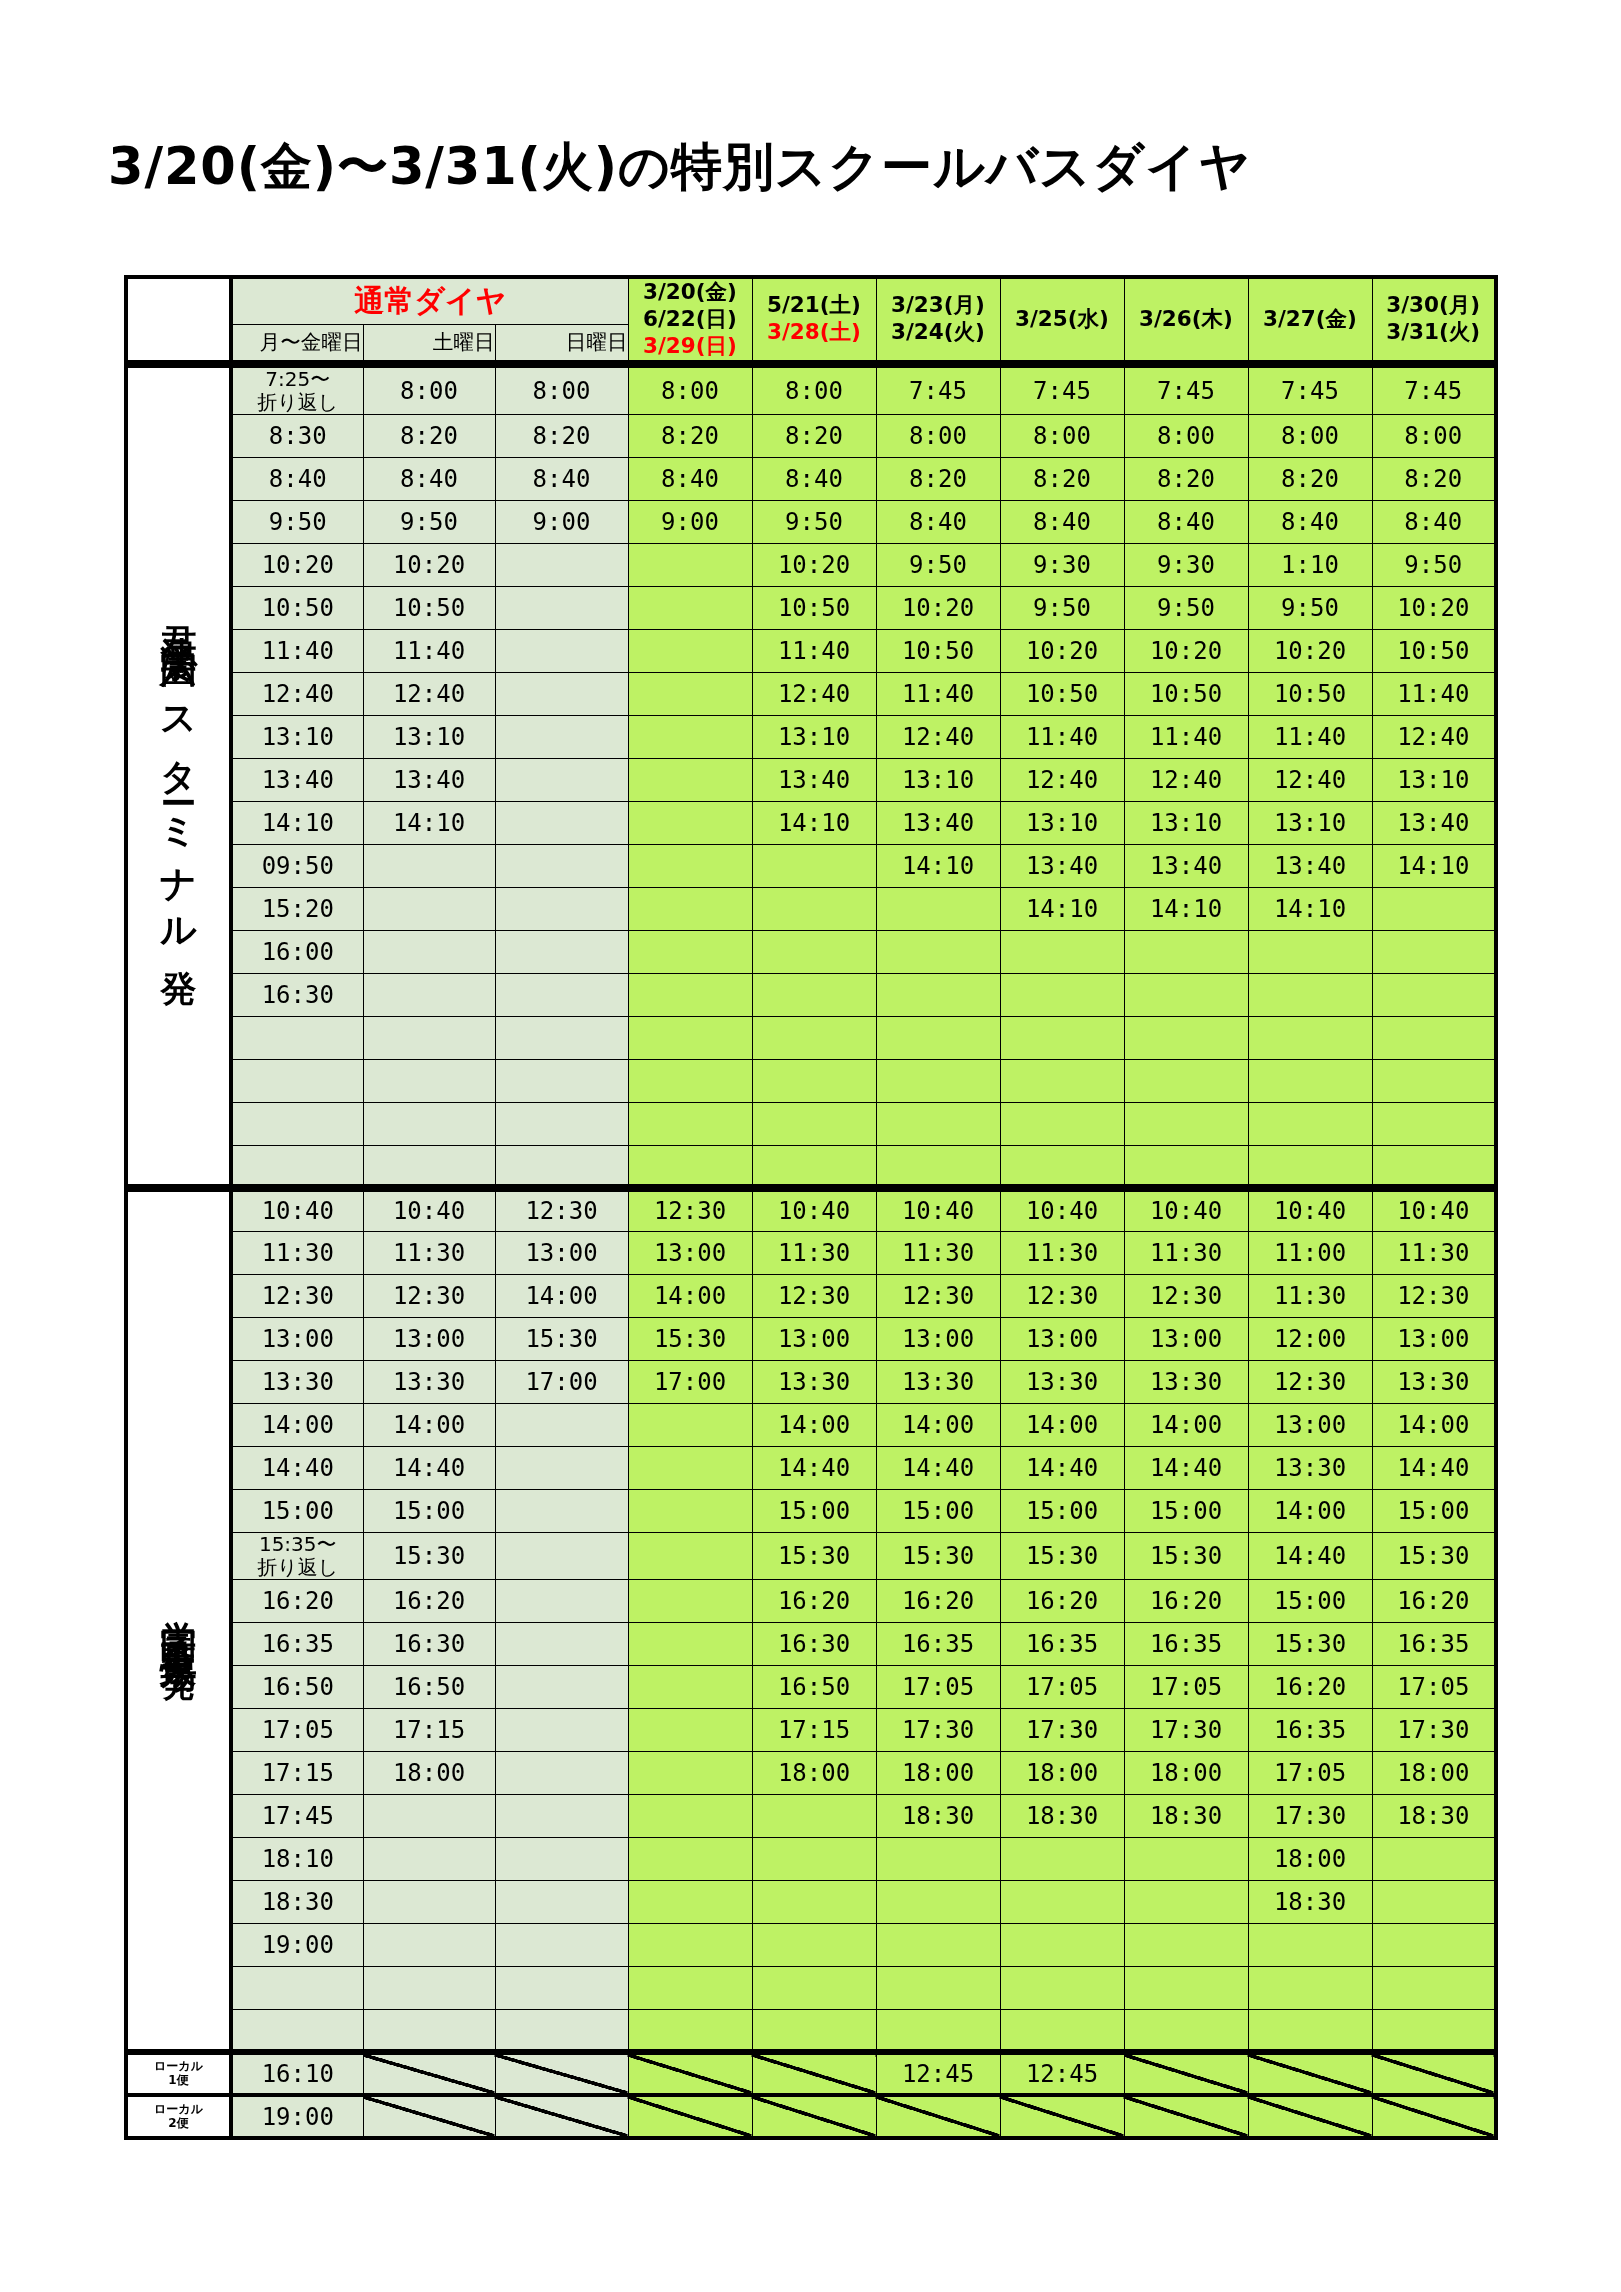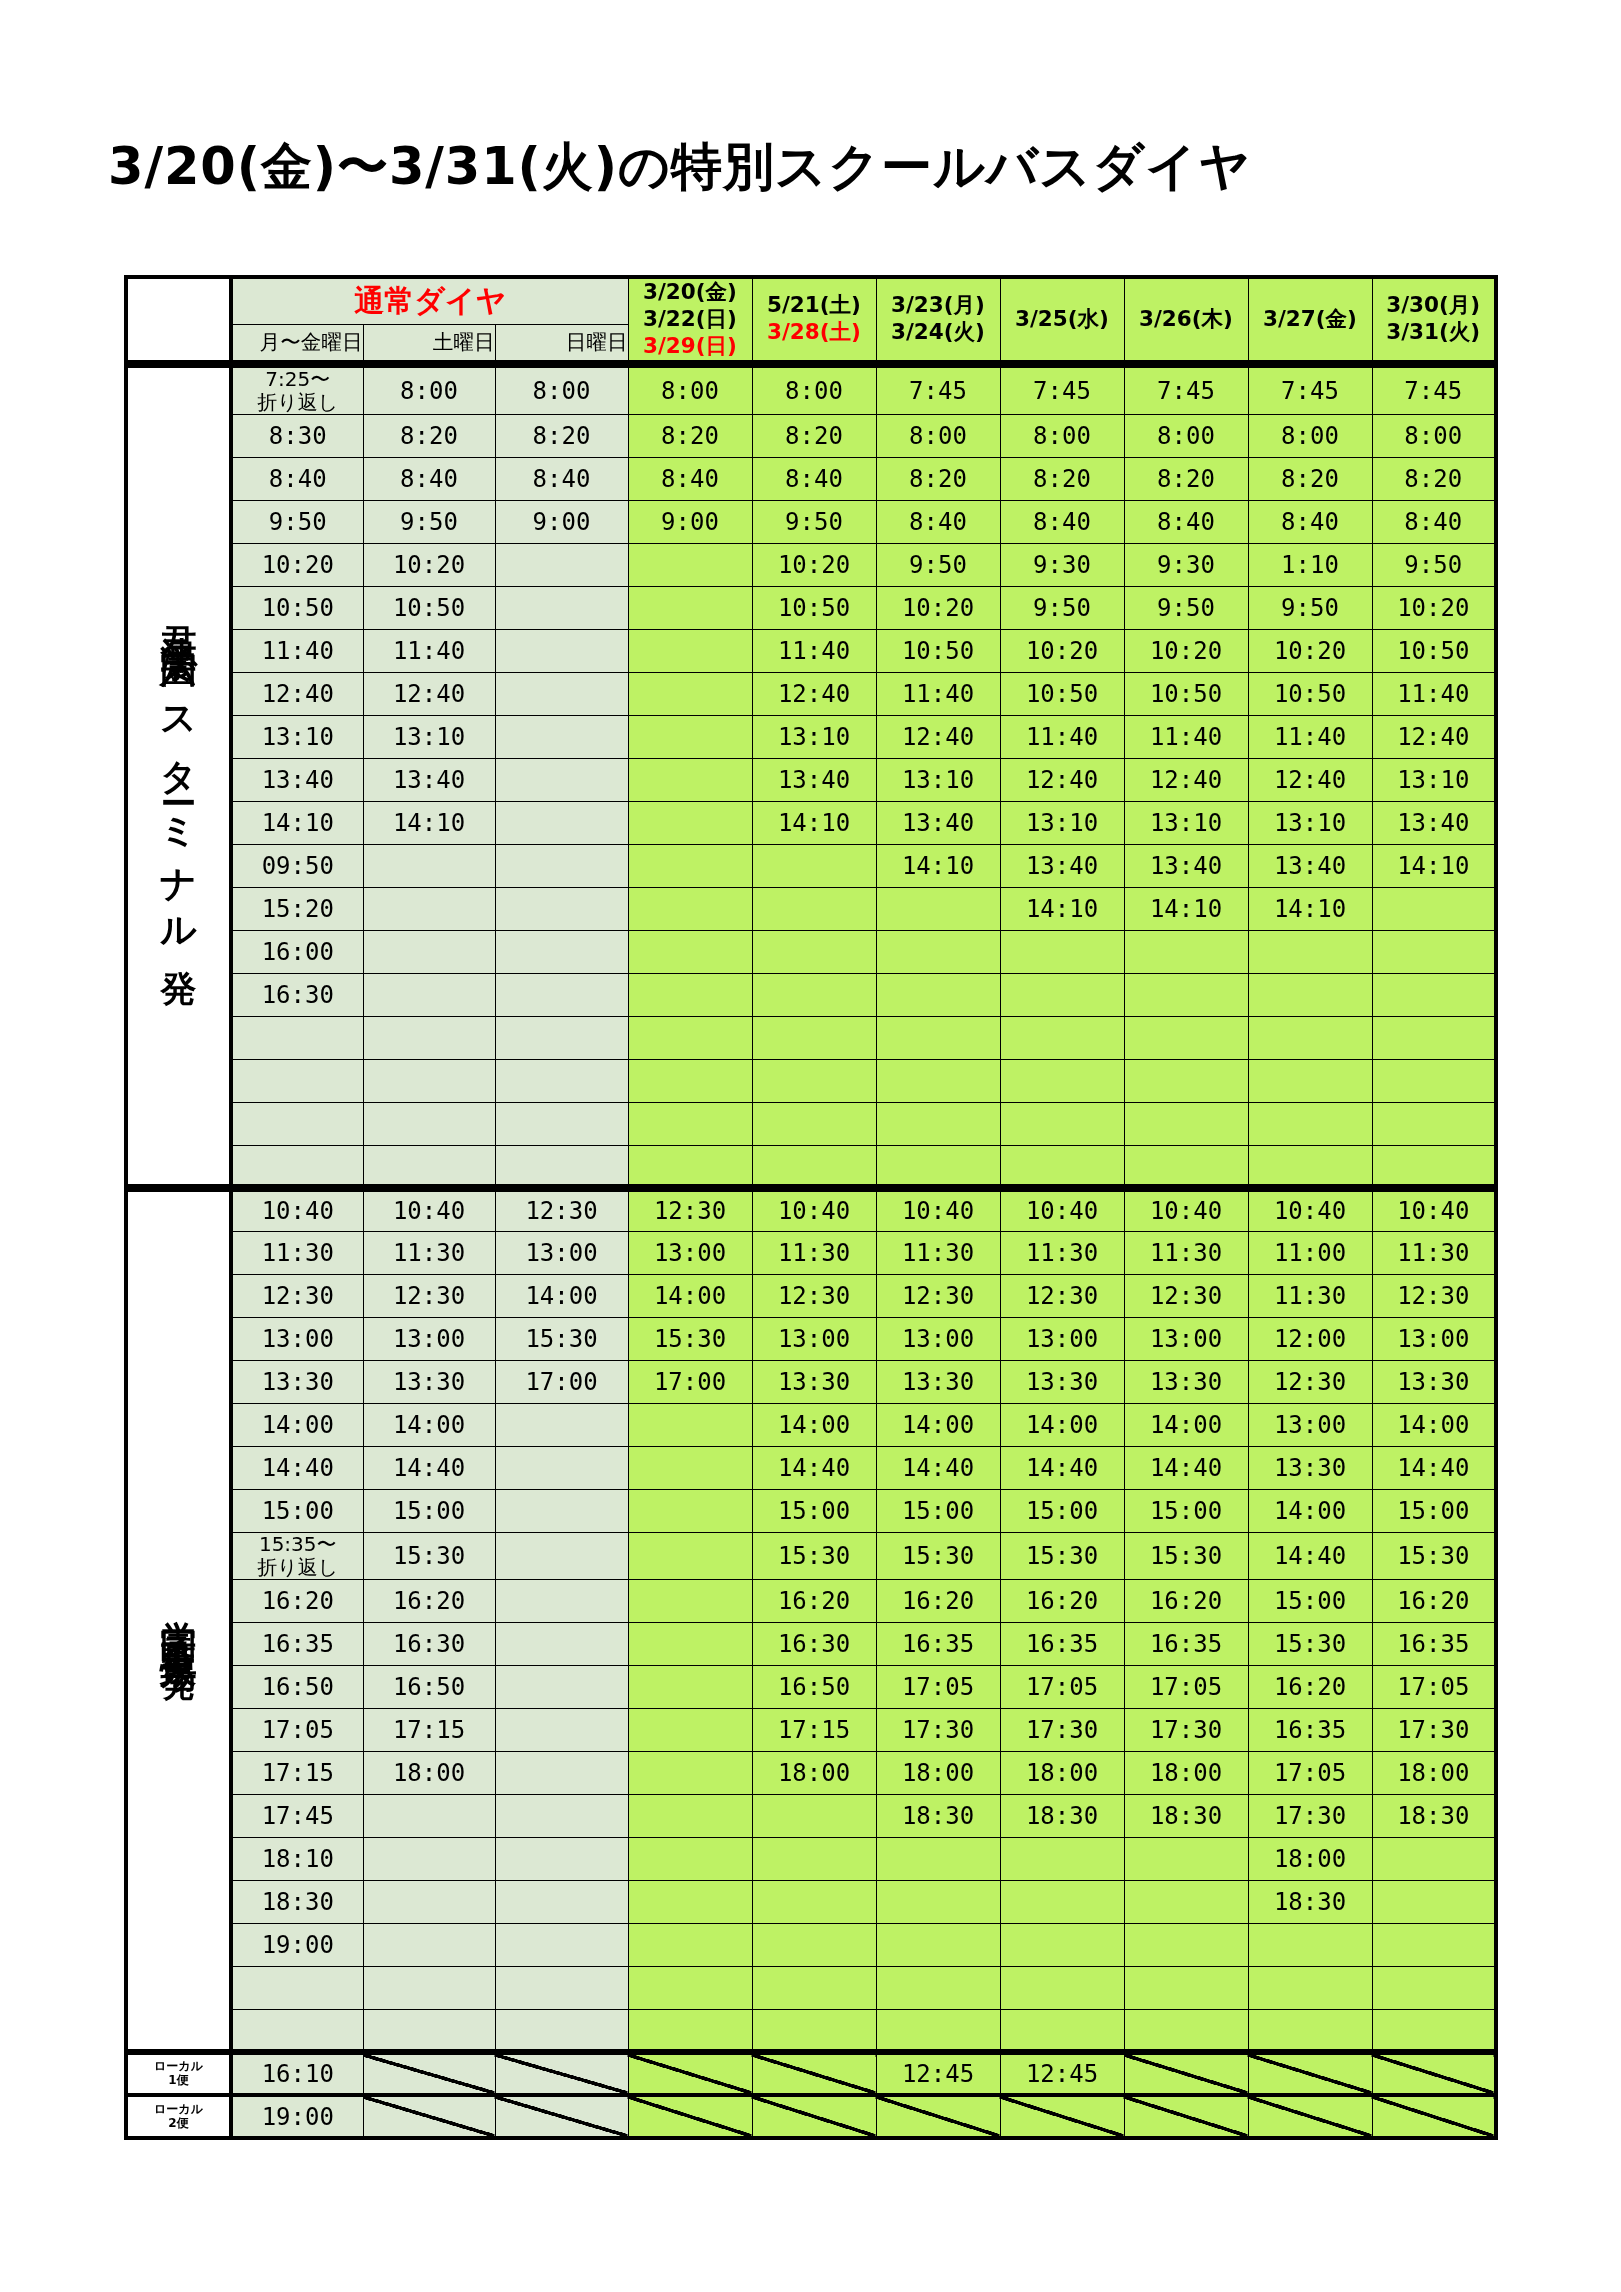--- a/index.html
+++ b/index.html
@@ -65,21 +65,21 @@
       <col style="width: 124px;">
       <col style="width: 124px;">
       <col style="width: 124px;">
     </colgroup>
   <thead>
       <tr class="r1">
         <th class="label-col" rowspan="2"></th>
         <th class="green normalhead" colspan="3"><span class="red">通常ダイヤ</span></th>
         <th class="datehead" rowspan="2">
           <div>3/20(金)</div>
-          <div>3/22(日)</div>
+          <div>6/22(日)</div>
           <div class="red">3/29(日)</div>
         </th>
         <th class="datehead" rowspan="2">
           <div>5/21(土)</div>
           <div class="red">3/28(土)</div>
         </th>
         <th class="datehead" rowspan="2">
           <div>3/23(月)</div>
           <div>3/24(火)</div>
         </th>

